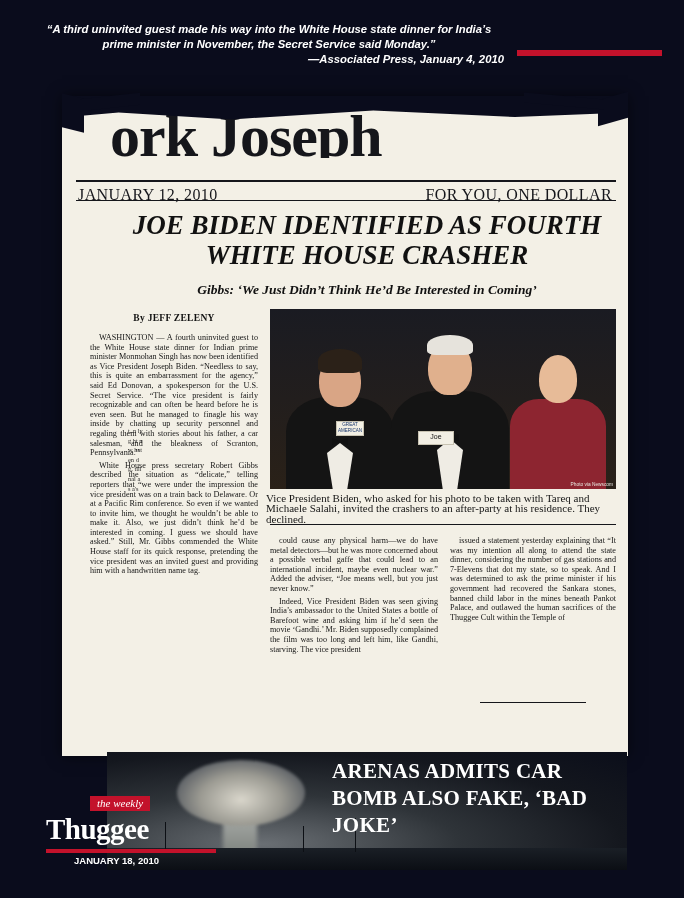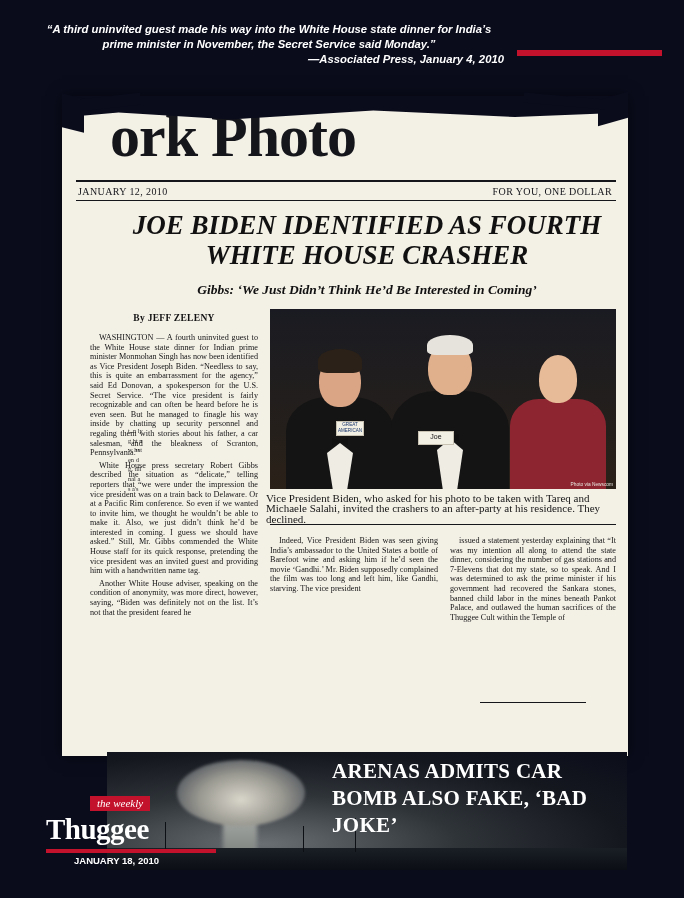--- a/index.html
+++ b/index.html
@@ -105,21 +105,21 @@
   .dateline-rule-top {
     position: absolute;
     left: 14px; top: 84px;
     width: 540px; height: 2px;
     background: #15161b;
   }
   .dateline {
     position: absolute;
     top: 90px;
     font-family: "Liberation Serif", serif;
-    font-size: 10px;
+    font-size: 16px;
     color: #15161b;
     letter-spacing: 0.4px;
   }
   .dateline.left { left: 16px; }
   .dateline.right { right: 16px; text-align: center; }
   .dateline-rule-bot {
     position: absolute;
     left: 14px; top: 104px;
     width: 540px; height: 1px;
     background: #15161b;
@@ -380,42 +380,41 @@
 <div class="top-band">
   <div class="quote">
     <span>“A third uninvited guest made his way into the White House state dinner for India’s prime minister in November, the Secret Service said Monday.”</span>
     <span class="quote-attr">—Associated Press, January 4, 2010</span>
   </div>
   <div class="parody-rule"></div>
 </div>
 
 <div class="paper">
 
-  <div class="masthead">ork Photo</div>
+  <div class="masthead">ork Joseph</div>
   <div class="masthead-mask"></div>
   <div class="tear tear-a"></div>
   <div class="tear tear-b"></div>
   <div class="tear tear-c"></div>
   <div class="tear tear-d"></div>
 
   <div class="dateline-rule-top"></div>
   <div class="dateline left">JANUARY 12, 2010</div>
   <div class="dateline right">FOR YOU, ONE DOLLAR</div>
   <div class="dateline-rule-bot"></div>
 
   <div class="headline">JOE BIDEN IDENTIFIED AS FOURTH WHITE HOUSE CRASHER</div>
   <div class="subhead">Gibbs: ‘We Just Didn’t Think He’d Be Interested in Coming’</div>
   <div class="byline">By JEFF ZELENY</div>
 
   <div class="sliver">t, n ly g ht n w hat en d g. till nal a s a's</div>
 
   <div class="col col1">
     <p class="first">WASHINGTON — A fourth uninvited guest to the White House state dinner for Indian prime minister Monmohan Singh has now been identified as Vice President Joseph Biden. “Needless to say, this is quite an embarrassment for the agency,” said Ed Donovan, a spokesperson for the U.S. Secret Service. “The vice president is fairly recognizable and can often be heard before he is even seen. But he managed to finagle his way inside by chatting up security personnel and regaling them with stories about his father, a car salesman, and the bleakness of Scranton, Pennsylvania.”</p>
     <p>White House press secretary Robert Gibbs described the situation as “delicate,” telling reporters that “we were under the impression the vice president was on a train back to Delaware. Or at a Pacific Rim conference. So even if we wanted to invite him, we thought he wouldn’t be able to make it. Also, we just didn’t think he’d be interested in coming. I guess we should have asked.” Still, Mr. Gibbs commended the White House staff for its quick response, pretending the vice president was an invited guest and providing him with a handwritten name tag.</p>
-    <p>Another White House adviser, speaking on the condition of anonymity, was more direct, however, saying, “Biden was definitely not on the list. It’s not that the president feared he</p>
   </div>
 
   <div class="photo">
 
     <div class="ph-person ph-left">
       <div class="ph-body suit" style="width:108px;height:92px;"></div>
       <div class="shirt"></div>
       <div class="bowtie" style="bottom:44px;"></div>
       <div class="ph-head" style="top:26px;width:42px;height:52px;background:#d9a585;"></div>
       <div class="hair" style="top:20px;width:44px;height:24px;background:#2b2118;border-radius:50% 50% 20% 20%;"></div>
@@ -436,20 +435,21 @@
       <div class="blonde" style="left:22px;top:18px;width:64px;height:72px;z-index:-1;"></div>
     </div>
     <div class="name-tag joe">Joe</div>
     <div class="photo-credit">Photo via Newscom</div>
   </div>
 
   <div class="caption">Vice President Biden, who asked for his photo to be taken with Tareq and Michaele Salahi, invited the crashers to an after-party at his residence. They declined.</div>
   <div class="caption-rule"></div>
 
   <div class="col col2">
+    <p class="first">could cause any physical harm—we do have metal detectors—but he was more concerned about a possible verbal gaffe that could lead to an international incident, maybe even nuclear war.” Added the adviser, “Joe means well, but you just never know.”</p>
     <p>Indeed, Vice President Biden was seen giving India’s ambassador to the United States a bottle of Barefoot wine and asking him if he’d seen the movie ‘Gandhi.’ Mr. Biden supposedly complained the film was too long and left him, like Gandhi, starving. The vice president</p>
   </div>
 
   <div class="col col3">
     <p class="first">issued a statement yesterday explaining that “It was my intention all along to attend the state dinner, considering the number of gas stations and 7-Elevens that dot my state, so to speak. And I was determined to ask the prime minister if his government had recovered the Sankara stones, banned child labor in the mines beneath Pankot Palace, and outlawed the human sacrifices of the Thuggee Cult within the Temple of</p>
   </div>
   <div class="continued-rule"></div>
   <div class="continued">Continued on Page A16</div>
 </div>
 

